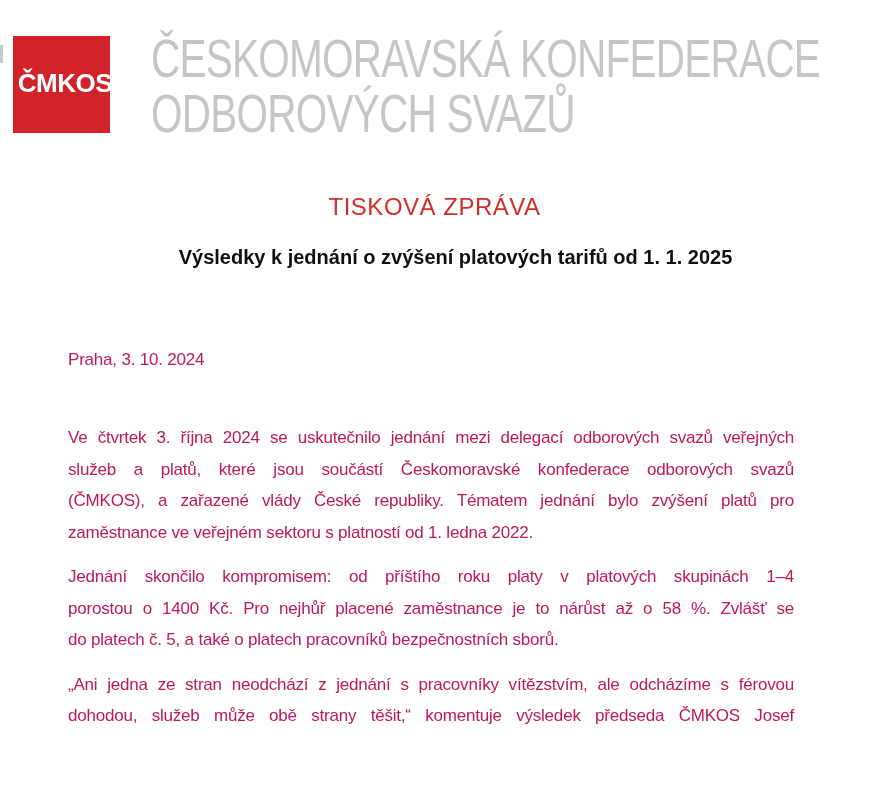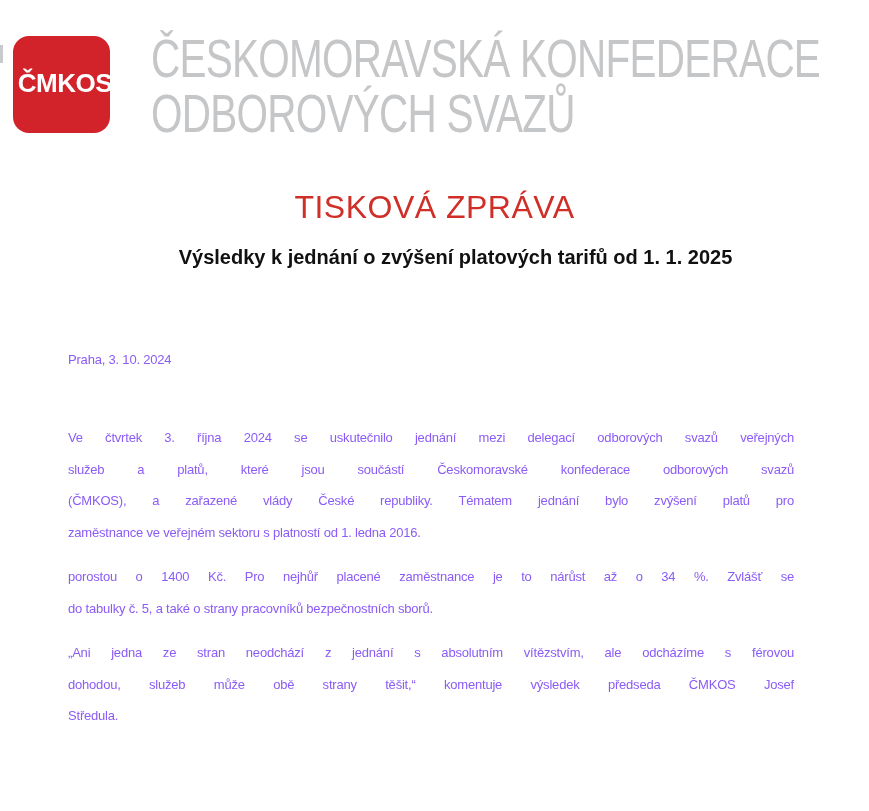--- a/index.html
+++ b/index.html
@@ -26,21 +26,20 @@
     height: 18px;
     background: #c9cacc;
   }
   .logo-square {
     position: absolute;
     left: 13px;
     top: 36px;
     width: 97px;
     height: 97px;
     background: #d2232a;
-    border-radius: 16px;
   }
   .logo-text {
     position: absolute;
     right: -2px;
     top: 34px;
     color: #ffffff;
     font-weight: bold;
     font-size: 26px;
     line-height: 26px;
     letter-spacing: -0.5px;
@@ -60,21 +59,21 @@
   }
 
   
   .press-heading {
     position: absolute;
     left: 0;
     right: 0;
     top: 193px;
     text-align: center;
     color: #d02f28;
-    font-size: 32px;
+    font-size: 24px;
     line-height: 28px;
     letter-spacing: 0.5px;
   }
   .doc-title {
     position: absolute;
     left: 0;
     right: 0;
     top: 243px;
     text-align: center;
     color: #111111;
@@ -83,23 +82,23 @@
     line-height: 28px;
     padding-left: 42px;
   }
 
   
   .doc-body {
     position: absolute;
     left: 68px;
     top: 348px;
     width: 726px;
-    font-size: 13px;
+    font-size: 17px;
     letter-spacing: -0.2px;
-    color: #8b5cf6;
+    color: #be185d;
   }
   .dateline {
     line-height: 24px;
     margin-bottom: 50px;
   }
   .paragraph {
     margin: 0 0 13px 0;
   }
   .pline {
     line-height: 31.5px;
@@ -131,28 +130,28 @@
   <div class="doc-title">Výsledky k jednání o zvýšení platových tarifů od 1. 1. 2025</div>
 
   <div class="doc-body">
 
     <div class="dateline">Praha, 3. 10. 2024</div>
 
     <div class="paragraph">
       <div class="pline">Ve čtvrtek 3. října 2024 se uskutečnilo jednání mezi delegací odborových svazů veřejných</div>
       <div class="pline">služeb a platů, které jsou součástí Českomoravské konfederace odborových svazů</div>
       <div class="pline">(ČMKOS), a zařazené vlády České republiky. Tématem jednání bylo zvýšení platů pro</div>
-      <div class="pline last">zaměstnance ve veřejném sektoru s platností od 1. ledna 2016.</div>
+      <div class="pline last">zaměstnance ve veřejném sektoru s platností od 1. ledna 2022.</div>
     </div>
 
     <div class="paragraph">
-      <div class="pline">porostou o 1400 Kč. Pro nejhůř placené zaměstnance je to nárůst až o 34 %. Zvlášť se</div>
-      <div class="pline last">do tabulky č. 5, a také o strany pracovníků bezpečnostních sborů.</div>
+      <div class="pline">Jednání skončilo kompromisem: od příštího roku platy v platových skupinách 1–4</div>
+      <div class="pline">porostou o 1400 Kč. Pro nejhůř placené zaměstnance je to nárůst až o 58 %. Zvlášť se</div>
+      <div class="pline last">do platech č. 5, a také o platech pracovníků bezpečnostních sborů.</div>
     </div>
 
     <div class="paragraph">
-      <div class="pline">„Ani jedna ze stran neodchází z jednání s absolutním vítězstvím, ale odcházíme s férovou</div>
+      <div class="pline">„Ani jedna ze stran neodchází z jednání s pracovníky vítězstvím, ale odcházíme s férovou</div>
       <div class="pline">dohodou, služeb může obě strany těšit,“ komentuje výsledek předseda ČMKOS Josef</div>
-      <div class="pline last">Středula.</div>
     </div>
 
   </div>
 </div>
 
 </body></html>

